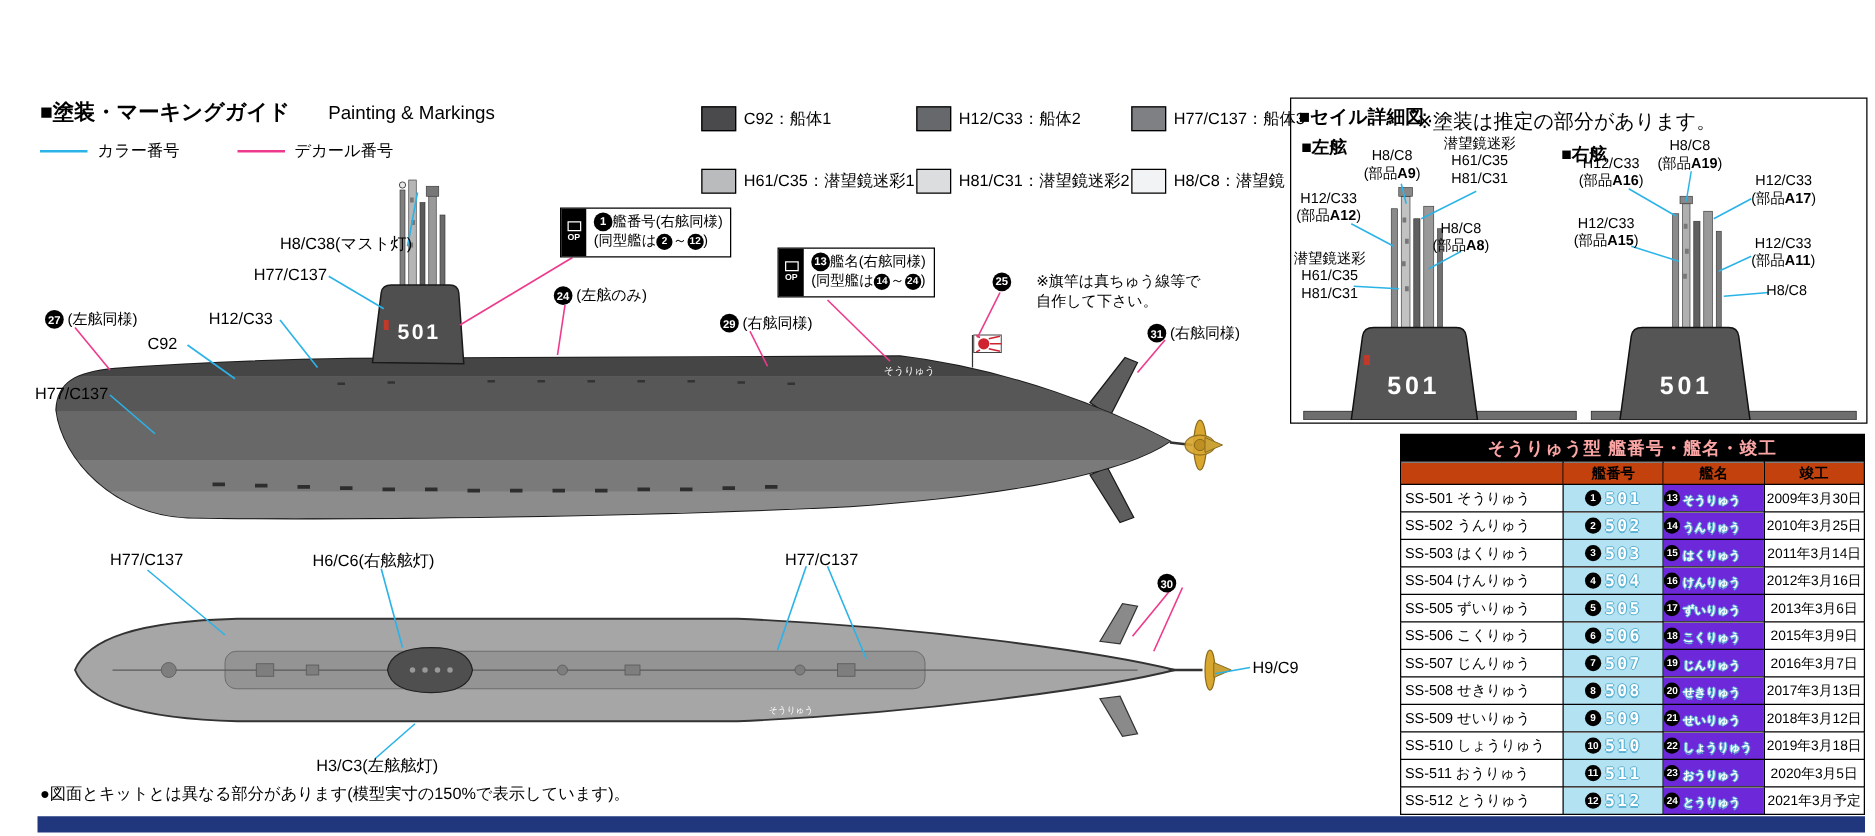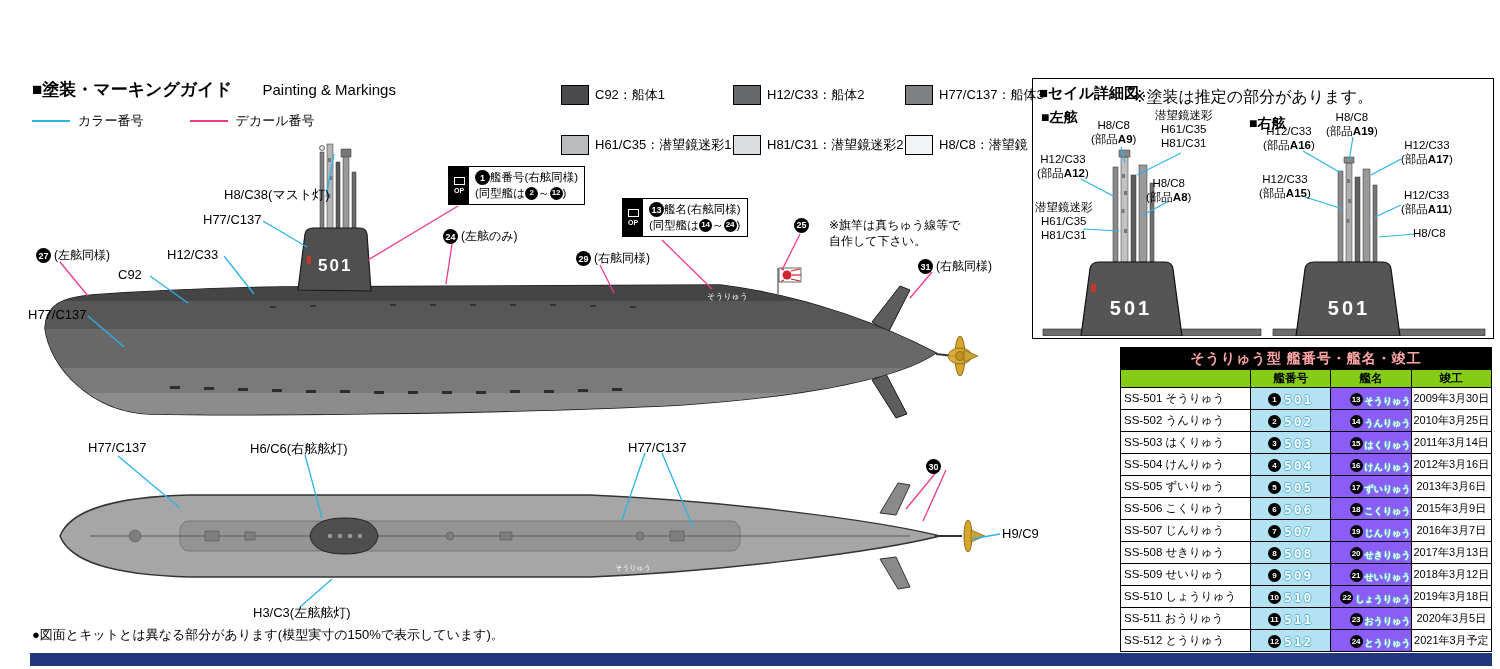--- a/index.html
+++ b/index.html
@@ -54,24 +54,24 @@
   .sb-head{position:absolute;left:6px;top:5px;font-size:15px;font-weight:bold;white-space:nowrap;z-index:6;text-align:center;}
   .sb-note{position:absolute;left:100px;top:8px;font-size:16px;white-space:nowrap;z-index:6;}
   .sb-side{position:absolute;font-size:14px;font-weight:bold;z-index:6;}
   .sd-label{position:absolute;font-size:11.5px;line-height:1.2;text-align:center;white-space:nowrap;z-index:6;}
 
   
   .table-title{position:absolute;left:1120px;top:347px;width:372px;height:22px;background:#000;color:#fca5a5;
       font-size:14px;font-weight:bold;text-align:center;line-height:22px;letter-spacing:1px;z-index:6;}
   .ship-table{position:absolute;left:1120px;top:369px;width:372px;border-collapse:collapse;z-index:6;background:#fff;table-layout:fixed;}
   .ship-table td{border:1px solid #000;padding:0;height:21px;overflow:hidden;}
-  .ship-table tr.hrow td{height:17px;font-size:11.5px;font-weight:bold;text-align:center;background:#84cc16;}
+  .ship-table tr.hrow td{height:17px;font-size:11.5px;font-weight:bold;text-align:center;background:#c2410c;}
   .c-ship{width:126px;font-size:11.5px;padding-left:3px !important;white-space:nowrap;}
   .c-no{width:90px;background:#b3e3f2;text-align:center;white-space:nowrap;}
-  .c-name{width:66px;background:#8b5cf6;text-align:right;white-space:nowrap;}
+  .c-name{width:66px;background:#6d28d9;text-align:left;white-space:nowrap;}
   .c-date{width:90px;font-size:11px;text-align:center;white-space:nowrap;}
   .stn{font-family:"DejaVu Sans Mono",monospace;font-weight:bold;color:#fff;font-size:13px;letter-spacing:2px;margin-left:3px;
        text-shadow:-1px 0 0 #5fb3d4,1px 0 0 #5fb3d4,0 -1px 0 #5fb3d4,0 1px 0 #5fb3d4;}
   .kana{color:#fff;font-weight:bold;font-size:9px;margin-left:2px;
        text-shadow:-1px 0 0 #5fb3d4,1px 0 0 #5fb3d4,0 -1px 0 #5fb3d4,0 1px 0 #5fb3d4;}
 
   
   .foot-note{position:absolute;left:32px;top:626px;font-size:13px;z-index:6;white-space:nowrap;}
   .foot-bar{position:absolute;left:30px;top:653px;width:1462px;height:13px;background:#20377e;z-index:4;}
 </style>

